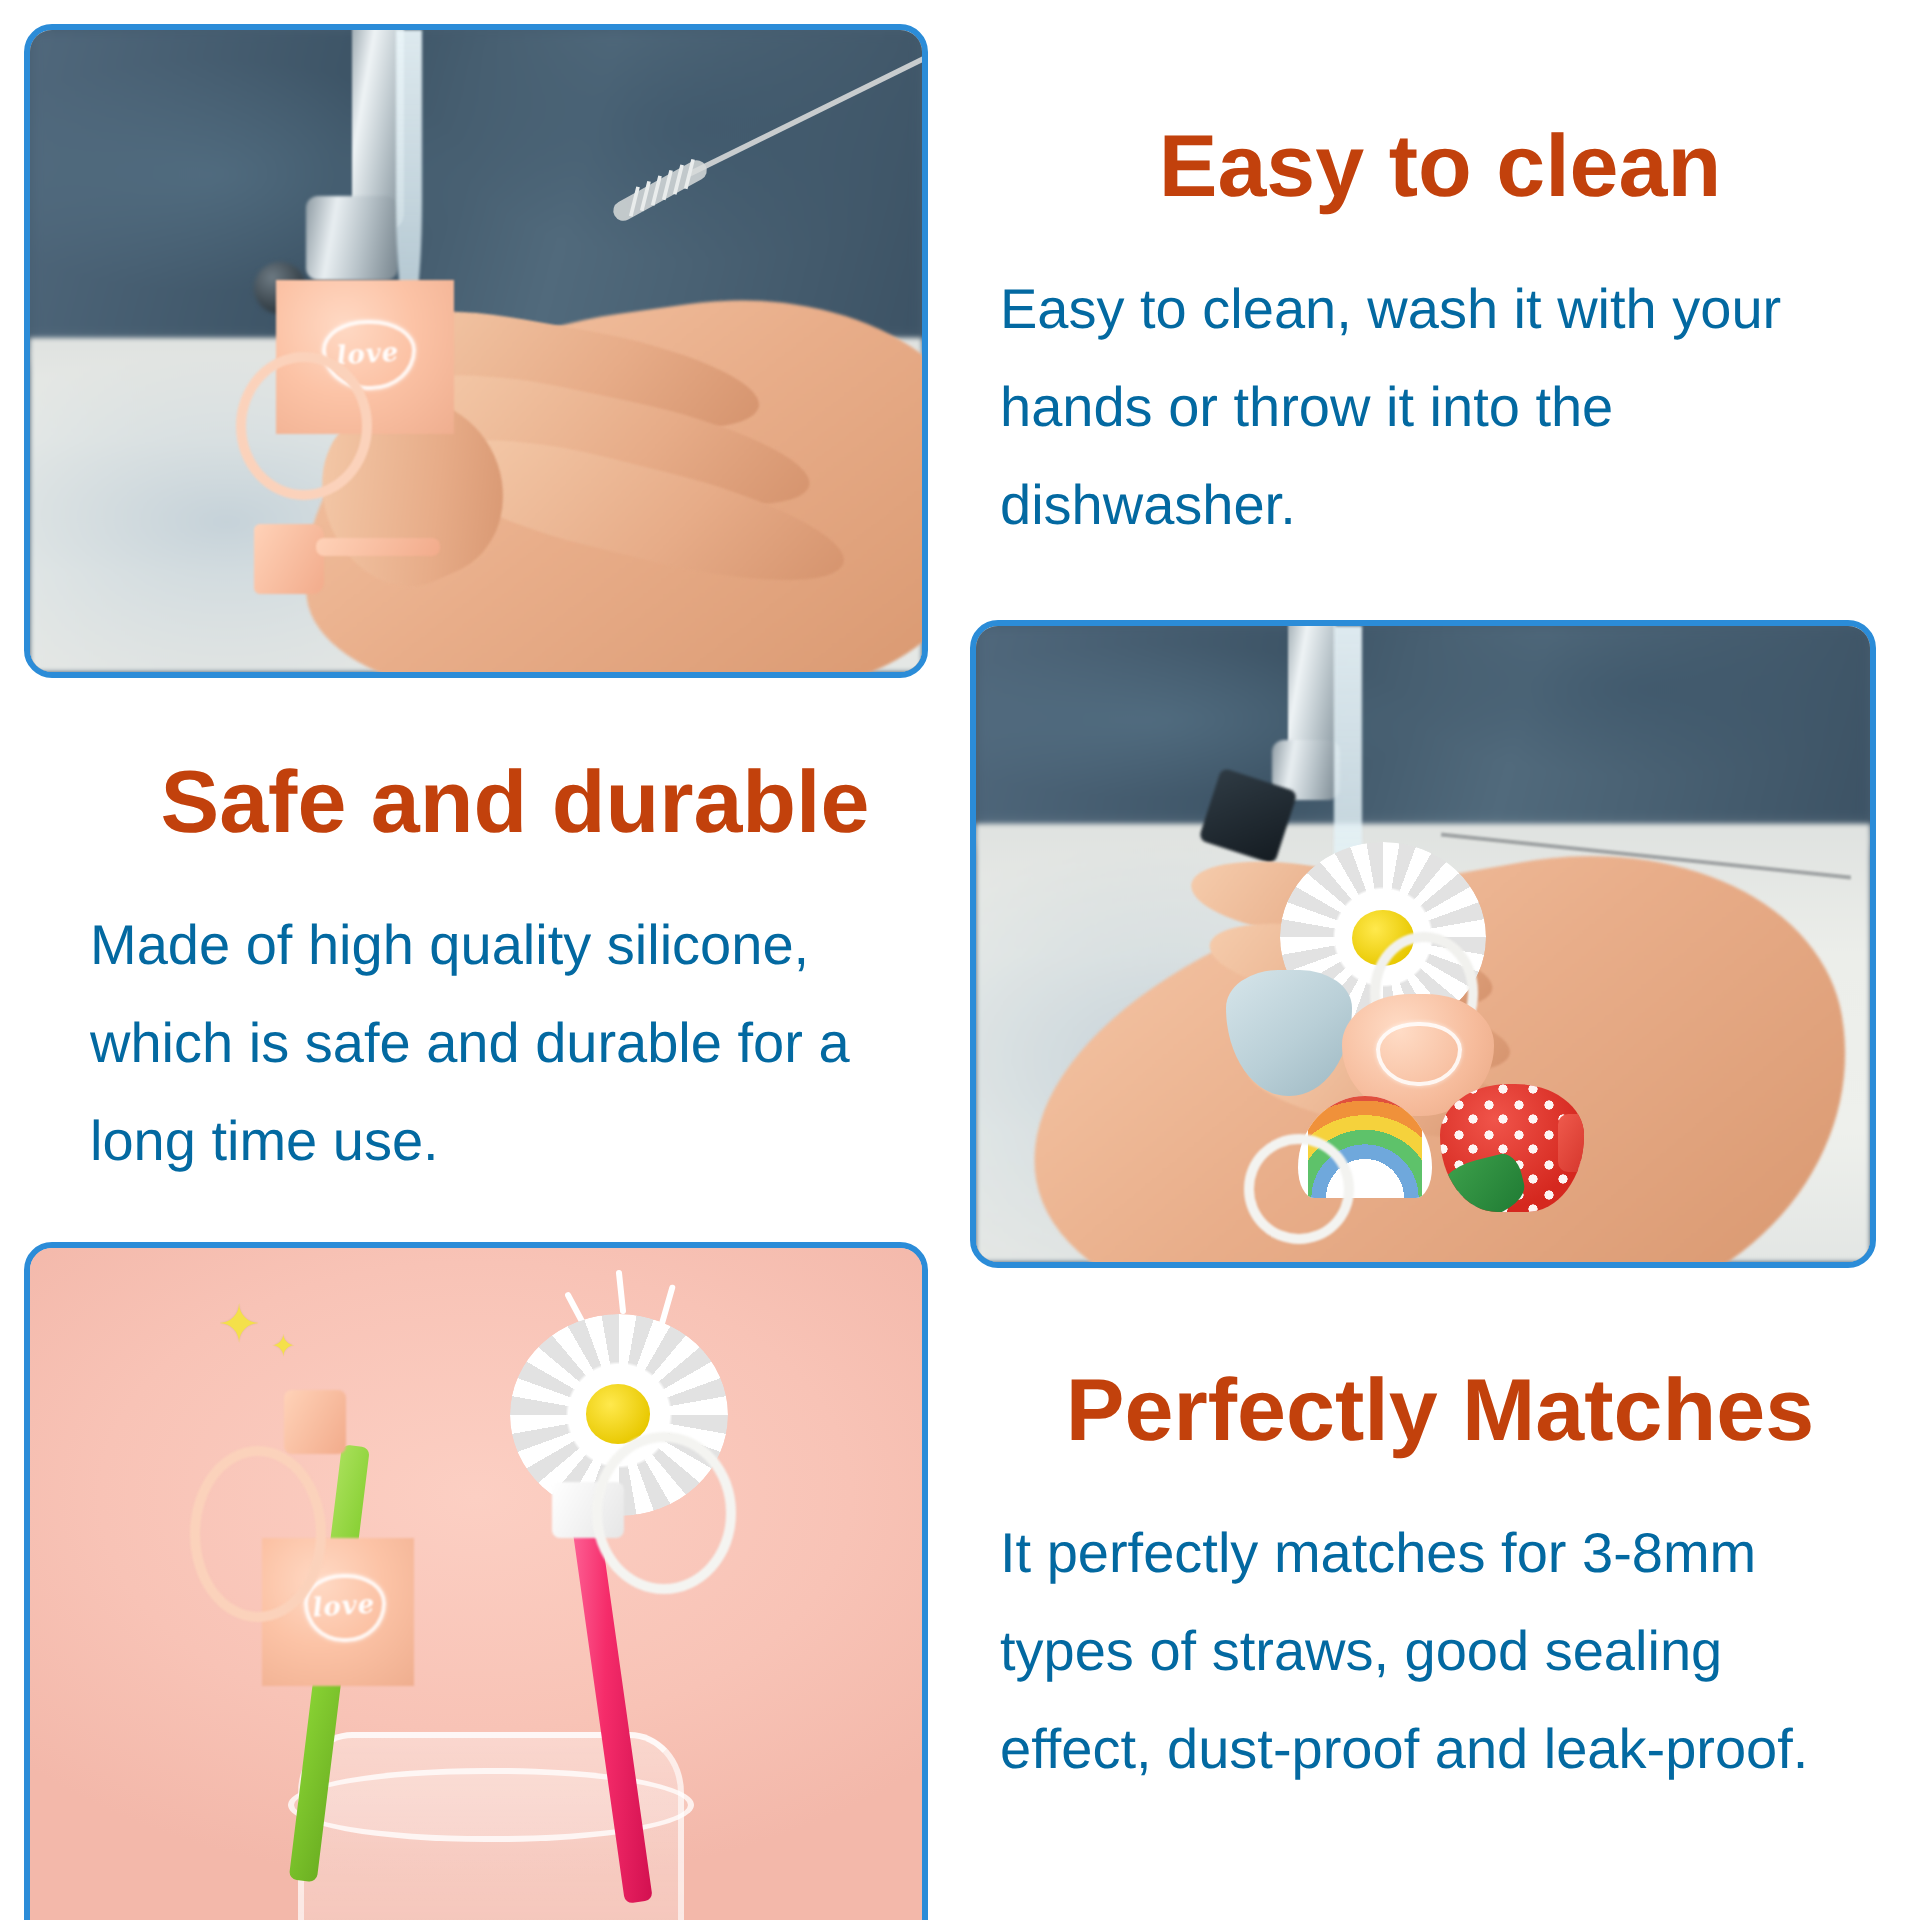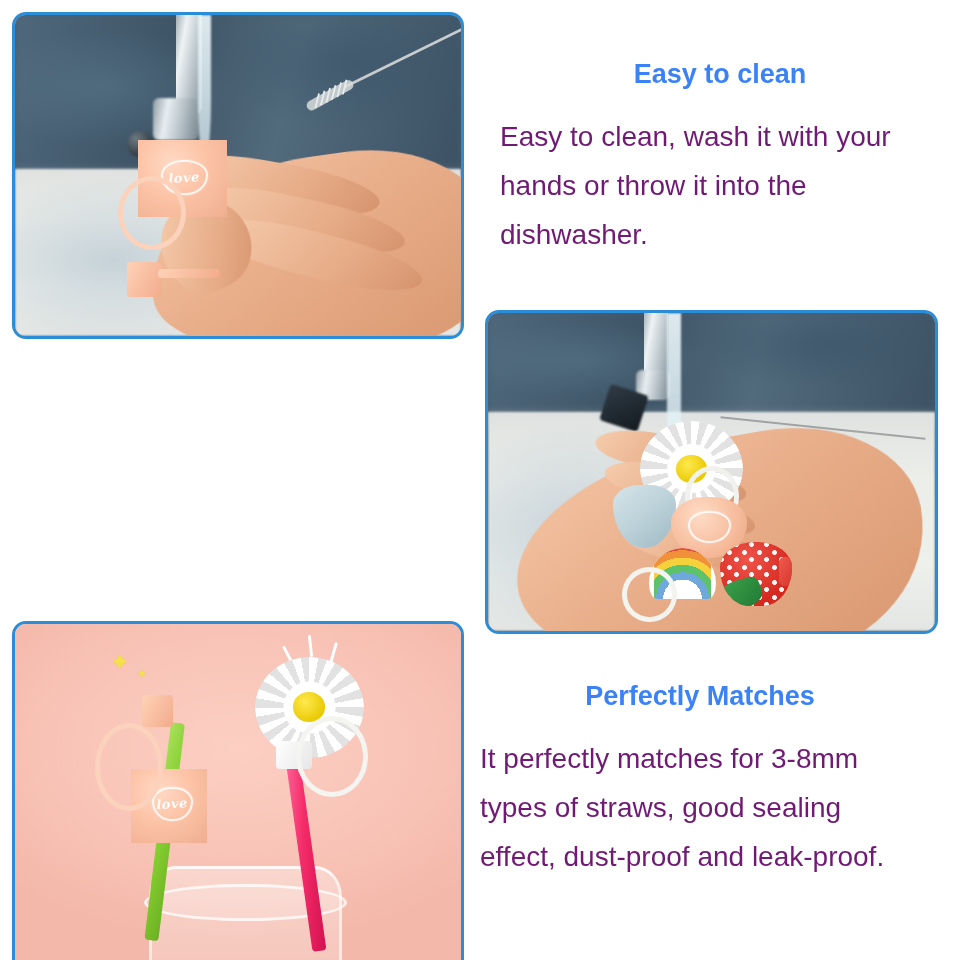--- a/index.html
+++ b/index.html
@@ -300,39 +300,39 @@
   .dash {
     position: absolute;
     width: 3px; height: 22px;
     background: #ffffff;
     border-radius: 2px;
   }
 
   
   .feature-block { position: absolute; }
   .feature-title {
-    color: #3b82f6;
+    color: #c2410c;
     font-weight: bold;
-    font-size: 27px;
+    font-size: 44px;
     line-height: 1.1;
     text-align: center;
     margin: 0 0 22px 0;
     white-space: nowrap;
   }
   .feature-body {
-    color: #701a75;
+    color: #0369a1;
     font-size: 28px;
     line-height: 49px;
     margin: 0;
   }
 
   #block-easy { left: 500px; top: 60px;  width: 440px; }
   #block-easy .feature-title { text-align: center; }
   #block-safe { left: 45px;  top: 378px; width: 425px; }
-  #block-match{ left: 480px; top: 682px; width: 440px; }
+  #block-match{ left: 500px; top: 682px; width: 440px; }
 </style>
 </head>
 <body>
 
 <div class="infographic">
 
   <div class="photo-panel" id="panel-wash-heart" aria-label="Hand holding a peach heart-shaped silicone straw cap being cleaned with a wire brush under a running bathroom faucet">
     <div class="photo-inner">
       <div class="bath-bg"></div>
       <div class="bath-wall"></div>
@@ -446,19 +446,23 @@
       <div class="plug-stub" style="left:58.5%; top:33%; width:8%; height:8%; background:linear-gradient(120deg,#ffffff,#e6e6e6); border-radius:4px;"></div>
       <div class="strap" style="left:63%; top:26%; width:14%; height:20%; border-color:#f4f4f1;"></div>
     </div>
   </div>
 
   <div class="feature-block" id="block-easy">
     <h2 class="feature-title">Easy to clean</h2>
     <p class="feature-body">Easy to clean, wash it with your hands or throw it into the dishwasher.</p>
   </div>
 
+  <div class="feature-block" id="block-safe">
+    <h2 class="feature-title">Safe and durable</h2>
+    <p class="feature-body">Made of high quality silicone, which is safe and durable for a long time use.</p>
+  </div>
 
   <div class="feature-block" id="block-match">
     <h2 class="feature-title">Perfectly Matches</h2>
     <p class="feature-body">It perfectly matches for 3-8mm types of straws, good sealing effect, dust-proof and leak-proof.</p>
   </div>
 
 </div>
 
 </body></html>

